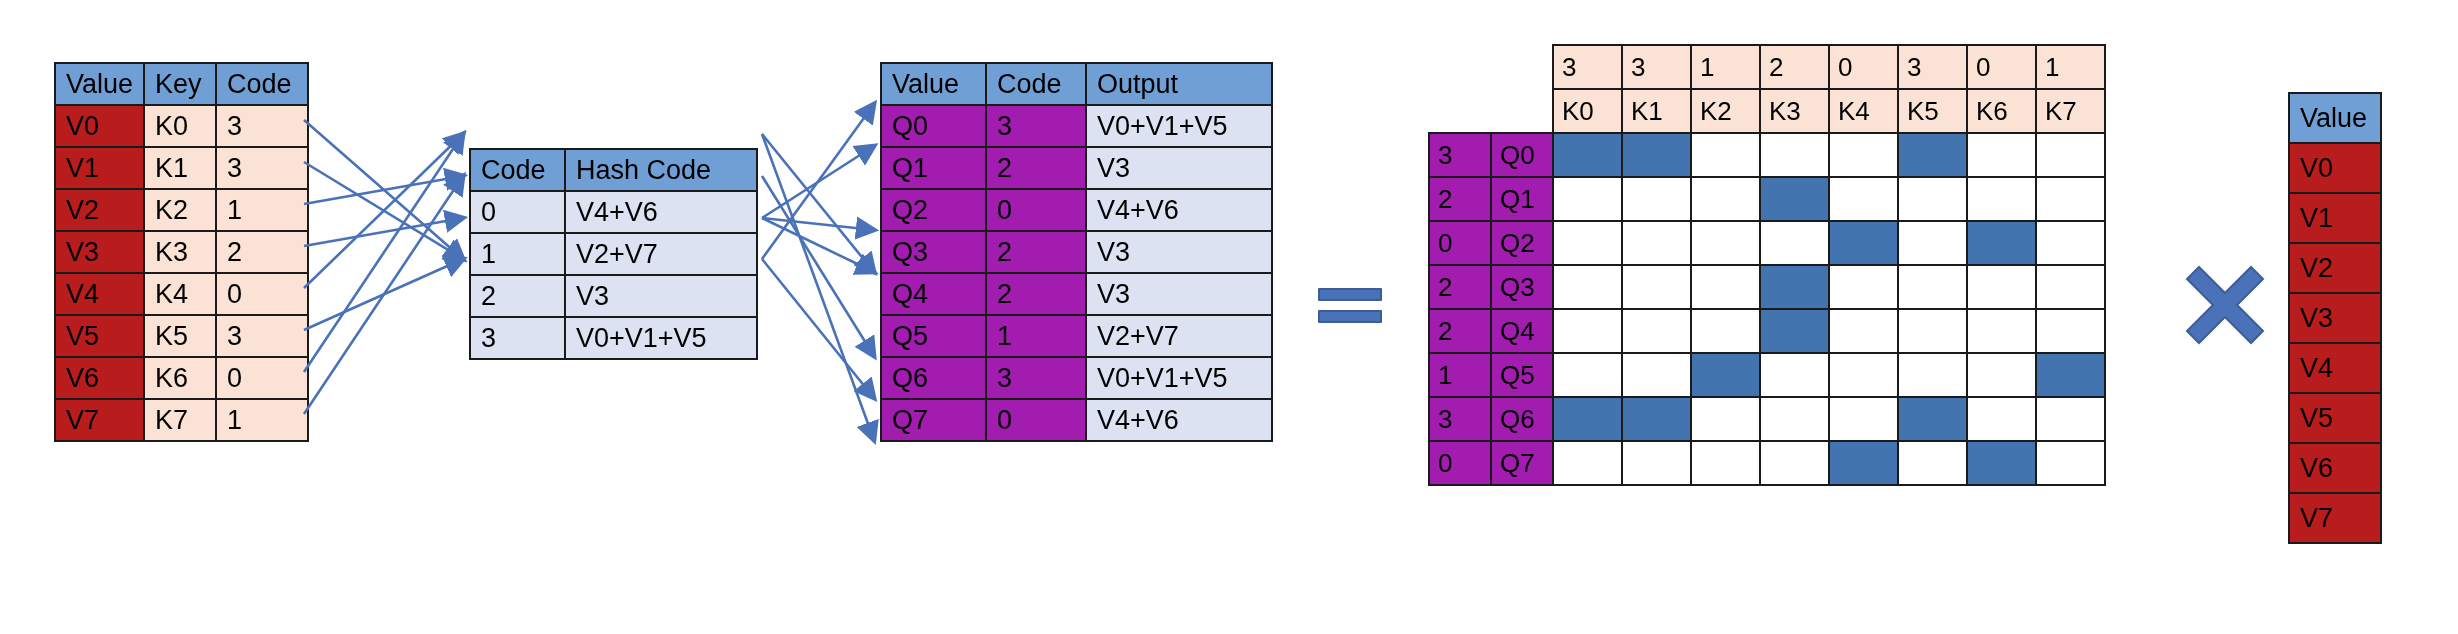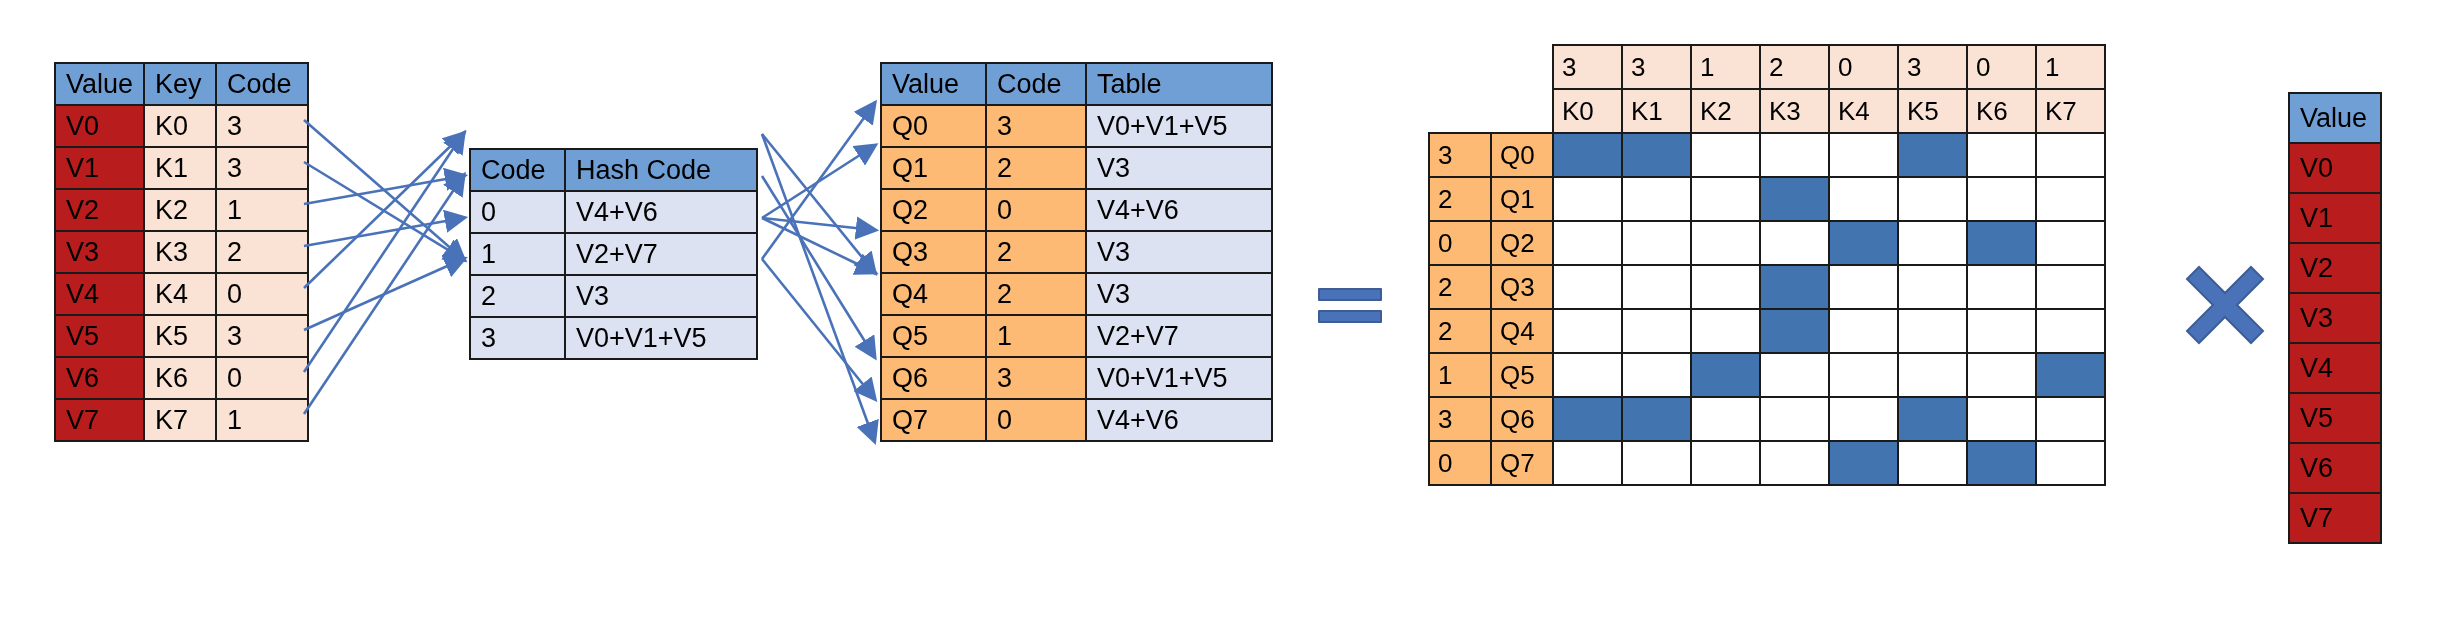--- a/index.html
+++ b/index.html
@@ -21,21 +21,21 @@
     white-space:nowrap;
     text-align:left;
     vertical-align:middle;
     height:42px;
     box-sizing:border-box;
   }
   th.hdr{background:#6f9fd4;}
   td.grey{background:#b91c1c;}
   td.peach{background:#fae3d4;}
   td.lav{background:#dde2f2;}
-  td.cream{background:#fdba74;}
+  td.cream{background:#a21caf;}
   td.white{background:#ffffff;}
   td.blue{background:#4274b0;}
 
   
   #tbl-kv{left:54px;top:62px;}
   #tbl-kv td,#tbl-kv th{height:42px;}
   #tbl-kv .c1{width:85px;}
   #tbl-kv .c2{width:72px;}
   #tbl-kv .c3{width:92px;}
 
@@ -170,21 +170,21 @@
 <table class="grid abs" id="tbl-query">
   <colgroup>
       <col class="c1">
       <col class="c2">
       <col class="c3">
     </colgroup>
   <thead>
     <tr>
       <th class="hdr">Value</th>
       <th class="hdr">Code</th>
-      <th class="hdr">Table</th>
+      <th class="hdr">Output</th>
     </tr>
   </thead>
   <tbody>
     <tr>
       <td class="cream">Q0</td>
       <td class="cream">3</td>
       <td class="lav">V0+V1+V5</td>
     </tr>
     <tr>
       <td class="cream">Q1</td>

